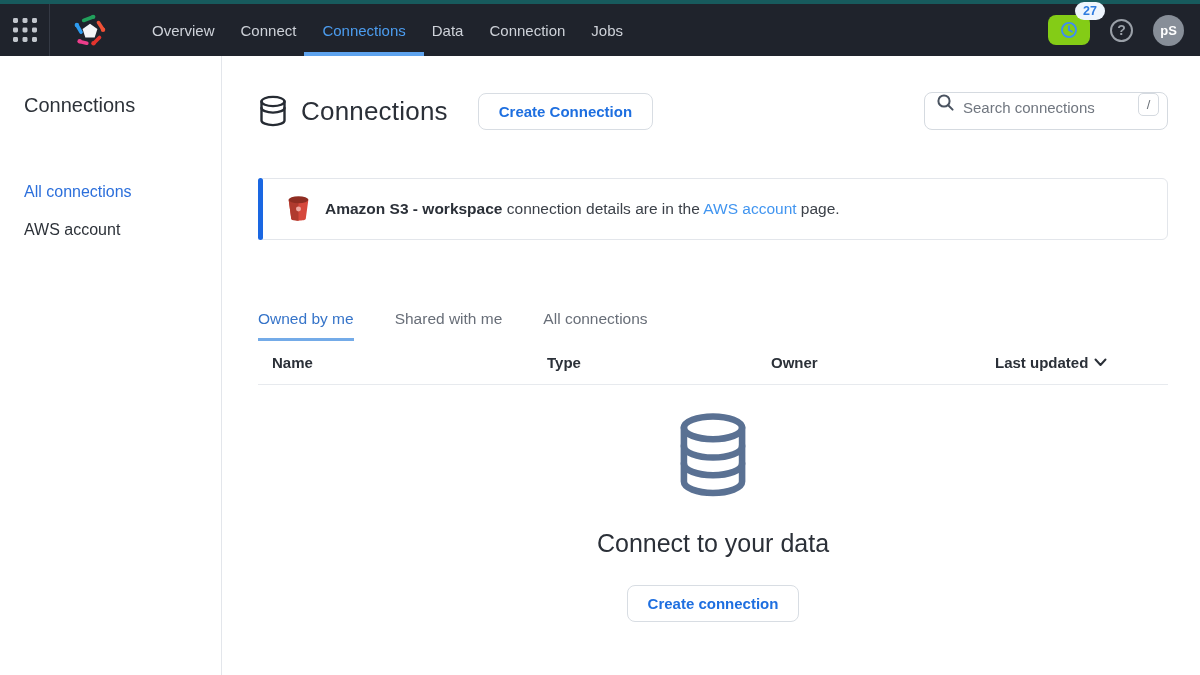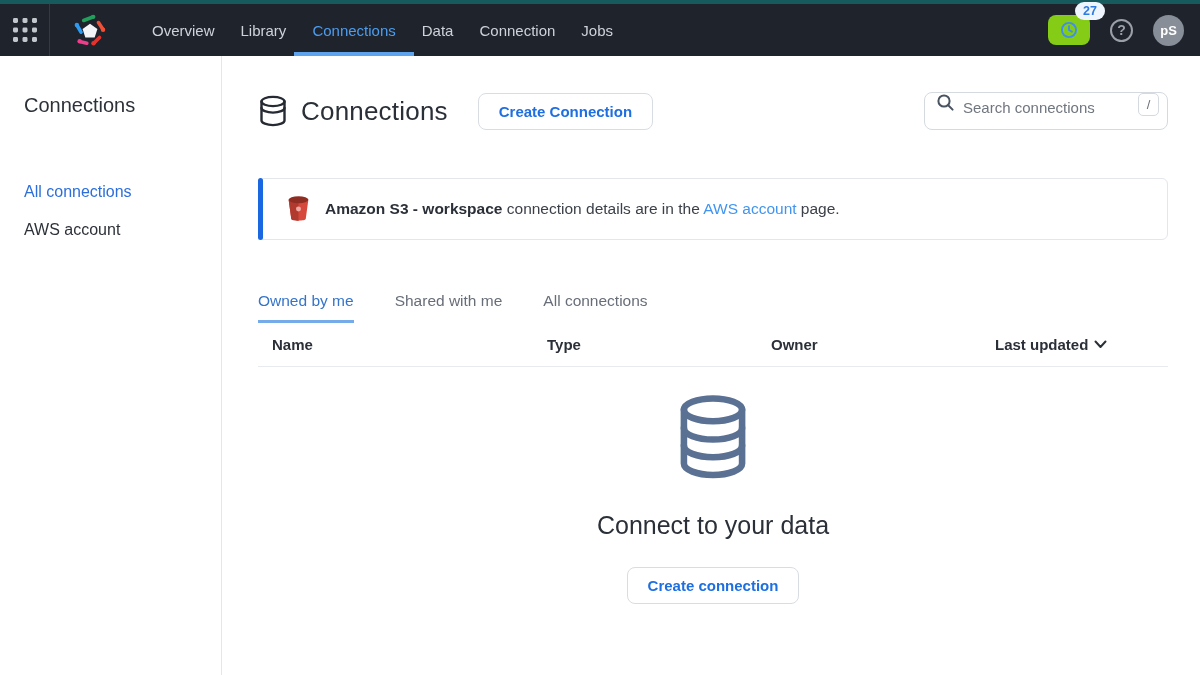--- a/index.html
+++ b/index.html
@@ -57,21 +57,21 @@
     color:#6b7178; font-size:13px; display:flex; align-items:center; justify-content:center; }
 
   .banner { position:relative; margin-top:48px; height:62px; border:1px solid #e3e6eb;
     border-radius:6px; display:flex; align-items:center; padding-left:27px; background:#fff; }
   .banner-accent { position:absolute; left:-1px; top:-1px; bottom:-1px; width:5px;
     background:#1a67e2; border-radius:4px; }
   .banner-text { font-size:15.5px; color:#3c4149; margin-left:14px; }
   .banner-text b { color:#2b3038; }
   .banner-link { color:#4195f0; cursor:pointer; }
 
-  .tabs { margin-top:52px; display:flex; gap:41px;text-align:right; }
+  .tabs { margin-top:70px; display:flex; gap:41px;text-align:right; }
   .tab { font-size:15.5px; padding-bottom:10px; color:#686e78; cursor:pointer; }
   .tab.active { color:#3674c9; border-bottom:3px solid #74abe8; }
 
   .table-head { display:grid; grid-template-columns:275px 224px 224px 1fr;
     padding:13px 0 13px 14px; border-bottom:1px solid #e7eaee; }
   .th { font-size:15px; font-weight:bold; color:#2b3038; display:flex; align-items:center;
     gap:6px; cursor:pointer;text-align:center; }
 
   .empty { text-align:center; margin-top:27px; }
   .empty-title { font-size:25px; color:#2b3038; margin-top:27px; }
@@ -109,21 +109,21 @@
         <line x1="8" y1="28" x2="14" y2="29.5" stroke="#ee3d8b" stroke-width="3.4"></line>
           <circle cx="7.2" cy="27.6" r="2.1" fill="#ee3d8b"></circle>
         <line x1="5" y1="13" x2="8.5" y2="19" stroke="#2d9bf0" stroke-width="3.4"></line>
           <circle cx="4.6" cy="12.2" r="2.1" fill="#2d9bf0"></circle>
       </g>
       <polygon points="17,11 24,16 21.4,24 12.6,24 10,16" fill="#f4f5f7"></polygon>
     </svg>
   </div>
   <div class="top-nav">
     <div class="nav-item">Overview</div>
-    <div class="nav-item">Library</div>
+    <div class="nav-item">Connect</div>
     <div class="nav-item active">Connections</div>
     <div class="nav-item">Data</div>
     <div class="nav-item">Connection</div>
     <div class="nav-item">Jobs</div>
   </div>
   <div class="top-right">
     <div class="clock-btn">
       <svg width="20" height="20" viewBox="0 0 24 24">
         <circle cx="12" cy="12" r="8.5" fill="none" stroke="#3f8cf3" stroke-width="2.2"></circle>
         <path d="M12 7.5 V12 L15.5 14" fill="none" stroke="#3f8cf3" stroke-width="2.2" stroke-linecap="round"></path>

